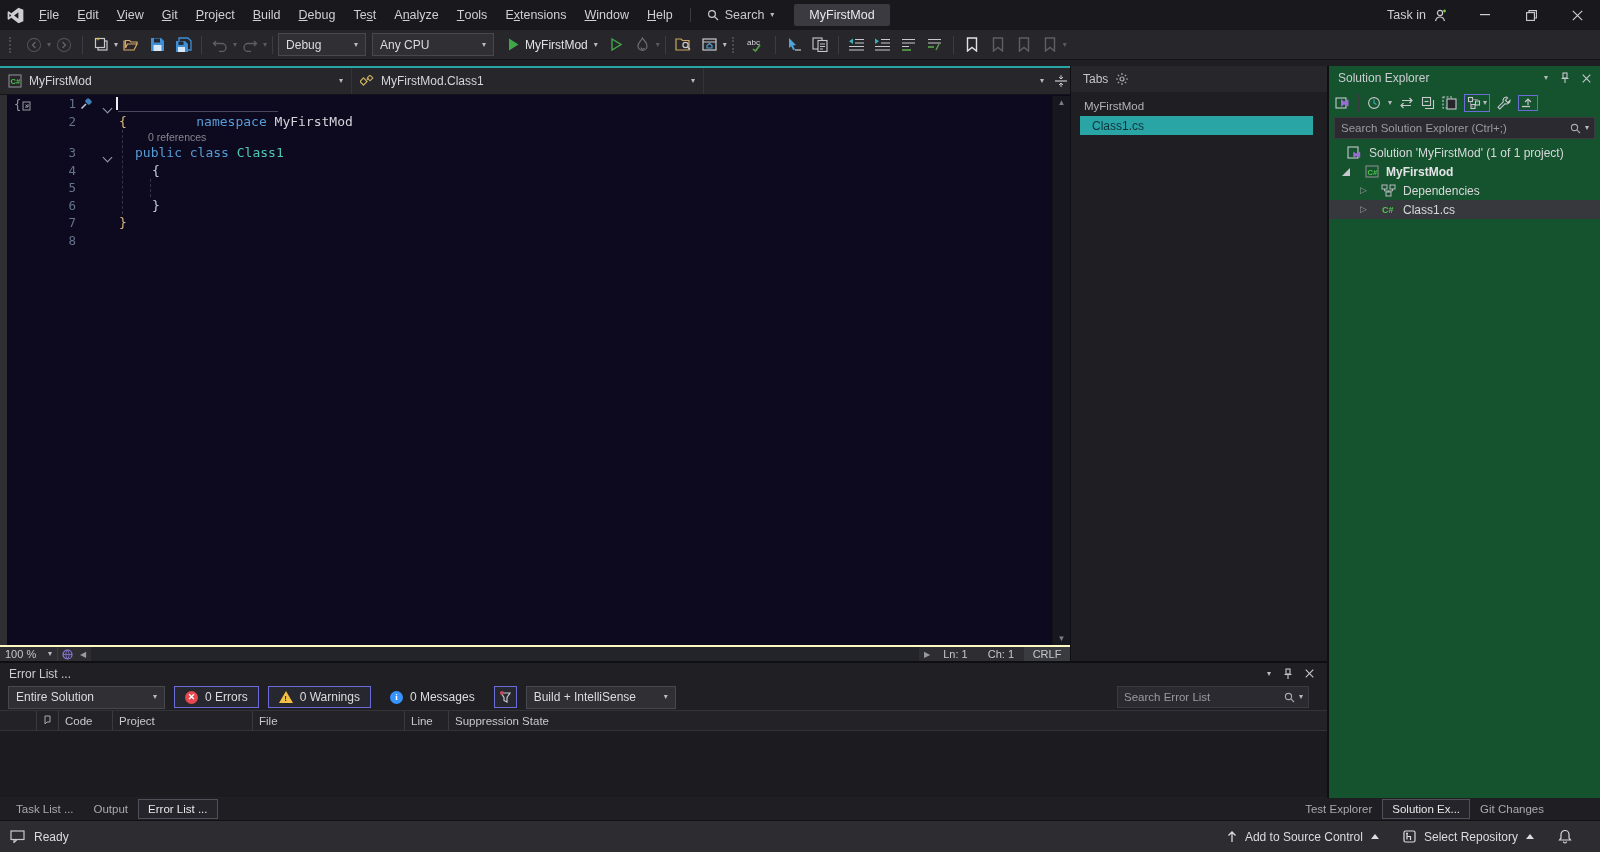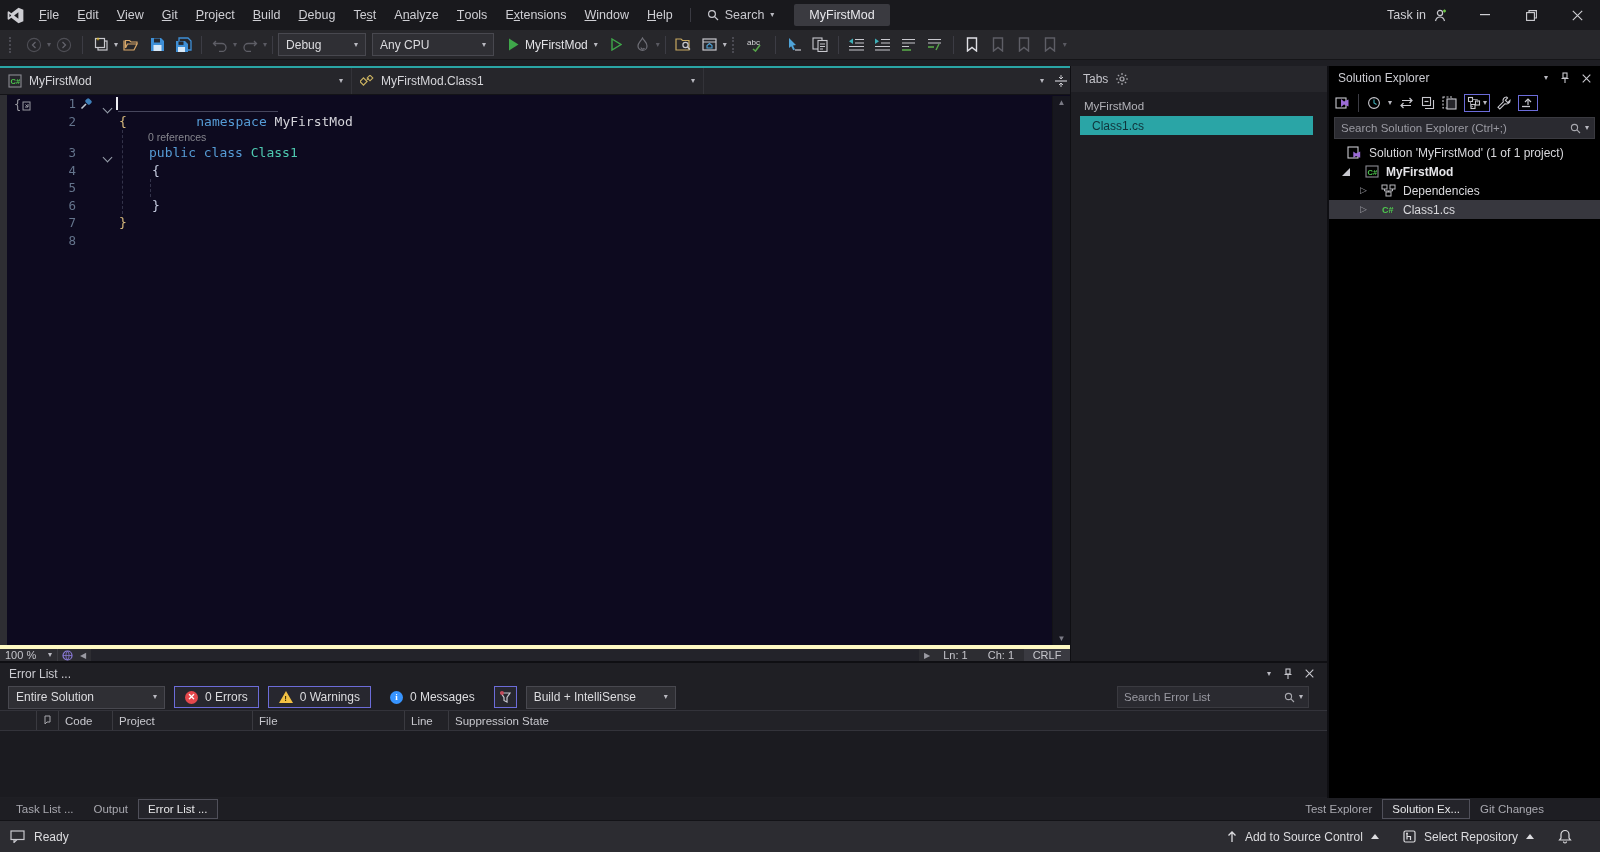--- a/index.html
+++ b/index.html
@@ -47,54 +47,54 @@
              color:#CFCFD6;margin-right:18px;overflow:hidden;}
   .left-strip{position:absolute;left:0;top:0;bottom:0;width:7px;background:#2E2E33;}
   .row{position:relative;height:17.5px;line-height:17.5px;}
   .row.lens{height:14px;line-height:14px;padding-left:31px;}
   .ln{position:absolute;left:0;width:76px;text-align:right;color:#64748C;font-size:12.5px;}
   .qa{position:absolute;left:80px;top:2px;}
   .fold{position:absolute;left:104px;top:4px;}
   .chev{width:6px;height:6px;border-right:1.4px solid #98A0AC;border-bottom:1.4px solid #98A0AC;
         transform:rotate(45deg);display:inline-block;}
   .codetext{position:absolute;white-space:pre;}
-  .ind0{left:118px;} .ind0b{left:119px;} .ind1{left:149px;}
+  .ind0{left:118px;} .ind0b{left:119px;} .ind1{left:135px;}
   .tok-kw{color:#569CD6;} .tok-pl{color:#D4D4DA;} .tok-type{color:#4EC9B0;}
   .tok-bgold{color:#D7BA7D;} .tok-pl2{color:#C6CCE0;}
   .codelens{position:absolute;left:148px;font-family:"Liberation Sans",sans-serif;font-size:10.5px;color:#86868E;}
   .caret-bar{position:absolute;left:-2px;top:2px;width:2px;height:13px;background:#EDEDF2;}
   .cur-underline{position:absolute;left:118px;top:16px;width:160px;height:1px;background:#46465C;}
   .margin-glyph{position:absolute;left:14px;top:2px;color:#9A9AA2;font-size:12px;display:flex;gap:1px;align-items:center;}
   .guide{position:absolute;border-left:1px dashed #33334A;}
   .g1{left:122px;top:35px;height:84px;}
   .g2{left:150px;top:84px;height:18px;}
   .vscroll{position:absolute;right:0;top:28px;bottom:16px;width:18px;background:#17171F;
            border-left:1px solid #131317;display:flex;flex-direction:column;justify-content:space-between;
            align-items:center;padding:2px 0;box-sizing:border-box;color:#7A7A85;font-size:8px;}
   .editor-status{position:absolute;left:0;bottom:0;width:100%;height:16px;background:#2D2D32;
-                 border-top:4px solid #fef9c3;display:flex;align-items:center;font-size:11px;
+                 border-top:2px solid #fef9c3;display:flex;align-items:center;font-size:11px;
                  color:#C6C6CC;box-sizing:border-box;}
   .zoombox{display:flex;align-items:center;justify-content:space-between;width:58px;padding:0 5px;height:100%;
            border-right:1px solid #3C3C42;box-sizing:border-box;}
   .hscroll-track{flex:1;height:100%;background:#23232A;margin:0 2px;}
   .mini-arrow{font-size:8px;color:#9A9AA2;padding:0 3px;}
   .lnchip{padding:0 10px;}
   .crlf{width:46px;height:100%;background:#3A3A41;display:flex;align-items:center;justify-content:center;}
 
   
   .tabs-panel{position:absolute;left:1070px;top:66px;width:257px;height:595px;background:#1E1E23;
               border-left:1px solid #0F0F13;box-sizing:border-box;}
   .tp-head{height:26px;background:#26262B;display:flex;align-items:center;gap:8px;padding:0 12px;
            font-size:12px;color:#C4C4CA;}
   .tp-group{height:20px;display:flex;align-items:center;padding:0 13px;font-size:11.5px;color:#B2B2B8;margin-top:4px;}
   .tp-tab{height:19px;margin:0 14px 0 9px;background:#2AA5A6;color:#10333B;display:flex;align-items:center;
           padding:0 12px;font-size:12px;}
 
   
-  .sol-exp{position:absolute;left:1327px;top:66px;width:273px;height:732px;background:#000000;
+  .sol-exp{position:absolute;left:1327px;top:66px;width:273px;height:732px;background:#14532d;
            border-left:2px solid #0F0F13;box-sizing:border-box;font-size:12px;}
   .pane-head{height:24px;display:flex;align-items:center;padding:0 9px;color:#CCCCD2;}
   .pane-head .hicons{margin-left:auto;display:flex;align-items:center;gap:12px;color:#C8C8CE;}
   .se-toolbar{height:25px;display:flex;align-items:center;padding:0 6px;gap:7px;}
   .tgl{border:1px solid #6C6CD9;padding:1px 2px;display:flex;align-items:center;gap:2px;}
   .searchrow{margin:2px 5px 4px 5px;}
   .searchbox{display:flex;align-items:center;background:#2A2A30;border:1px solid #3A3A40;height:20px;}
   .searchbox input{flex:1;background:transparent;border:0;color:#C8C8CE;font-size:11.5px;padding:0 6px;
                    outline:none;font-family:"Liberation Sans",sans-serif;min-width:0;}
   .searchbox input::placeholder{color:#9A9AA2;}

